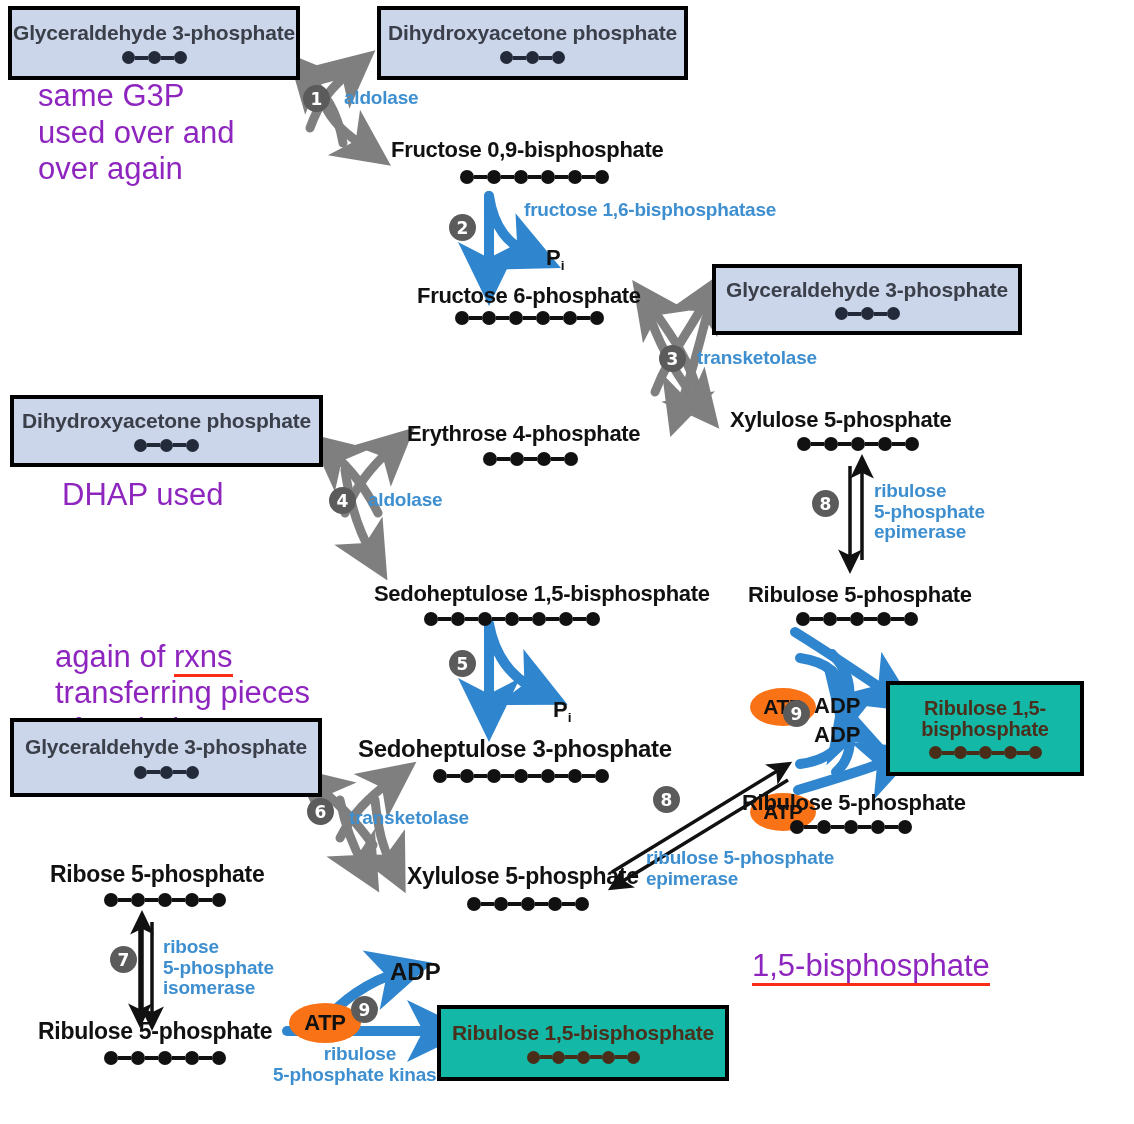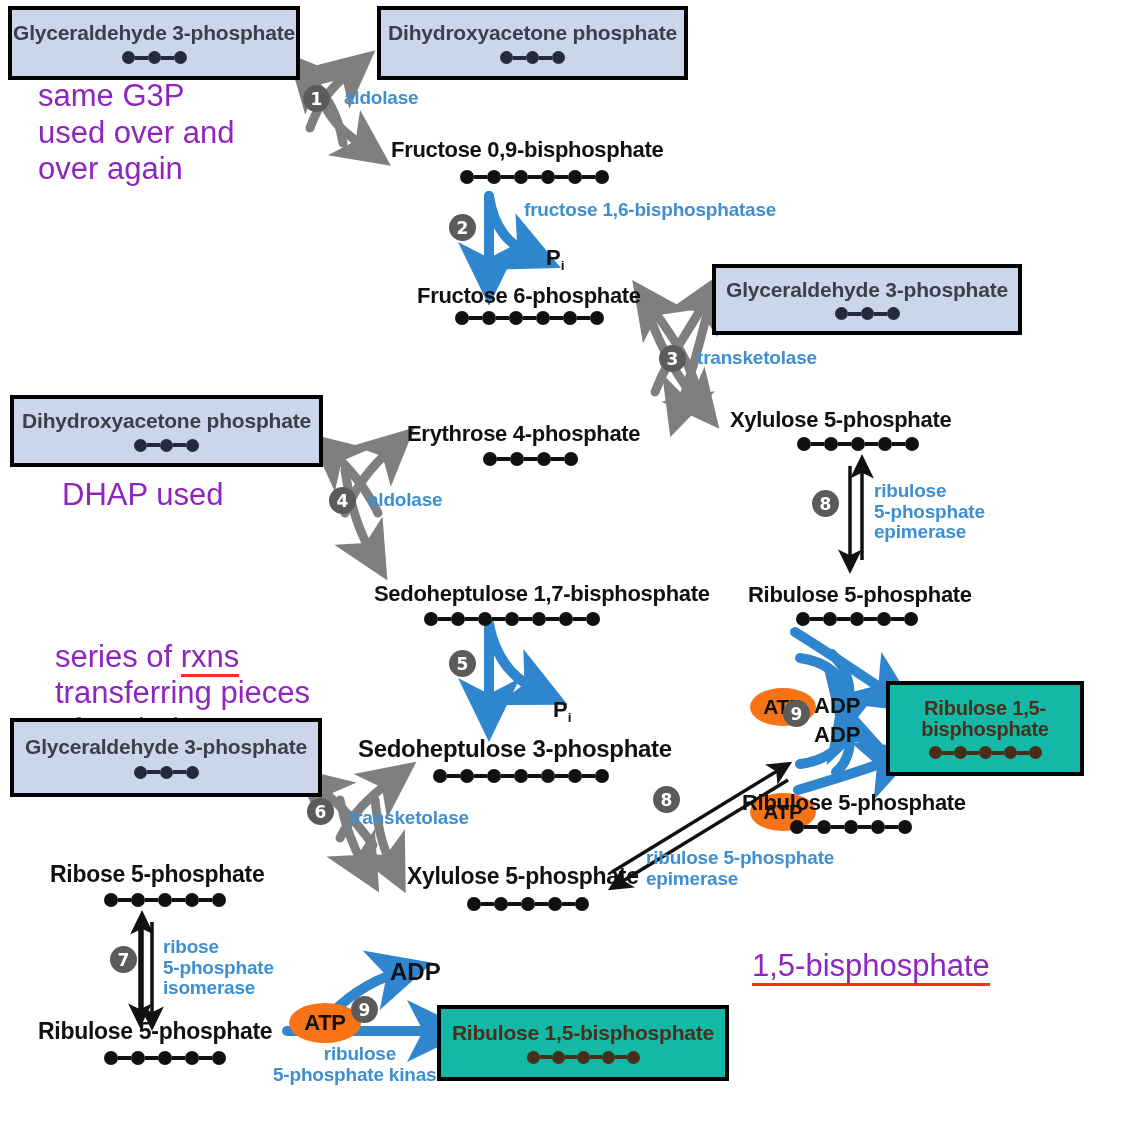--- a/index.html
+++ b/index.html
@@ -250,26 +250,26 @@
       <span class="bond" style="width:13px;height:4px;"></span>
     <span class="dot" style="width:14px;height:14px;"></span>
   </div>
 
   <div class="abs step" style="left:812px;top:490px;width:27px;height:27px;font-size:17px;">8</div>
   <div class="abs enz" style="left:874px;top:481px;font-size:19px;white-space:pre-line;">ribulose
 5-phosphate
 epimerase</div>
 
   <div class="abs note" style="left:55px;top:602px;font-size:31px;">
-    <span>series of </span><u>rxns</u><span>
+    <span>again of </span><u>rxns</u><span>
 transferring pieces
 of C-chain</span>
   </div>
 
-  <div class="abs mname" style="left:374px;top:581px;font-size:22px;">Sedoheptulose 1,7-bisphosphate</div>
+  <div class="abs mname" style="left:374px;top:581px;font-size:22px;">Sedoheptulose 1,5-bisphosphate</div>
   <div class="abs chain" style="left:424px;top:612px;">
     <span class="dot" style="width:14px;height:14px;"></span>
       <span class="bond" style="width:13px;height:4px;"></span>
     <span class="dot" style="width:14px;height:14px;"></span>
       <span class="bond" style="width:13px;height:4px;"></span>
     <span class="dot" style="width:14px;height:14px;"></span>
       <span class="bond" style="width:13px;height:4px;"></span>
     <span class="dot" style="width:14px;height:14px;"></span>
       <span class="bond" style="width:13px;height:4px;"></span>
     <span class="dot" style="width:14px;height:14px;"></span>

